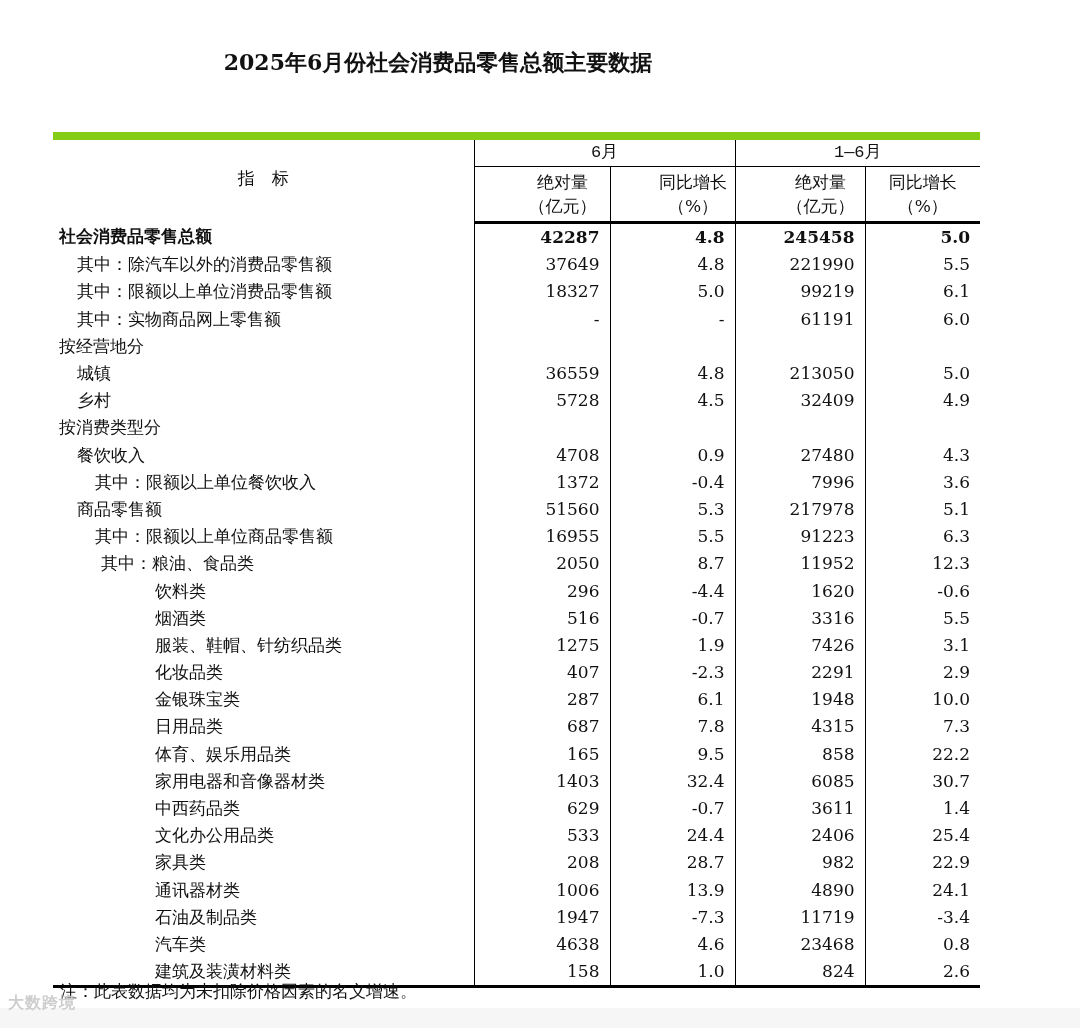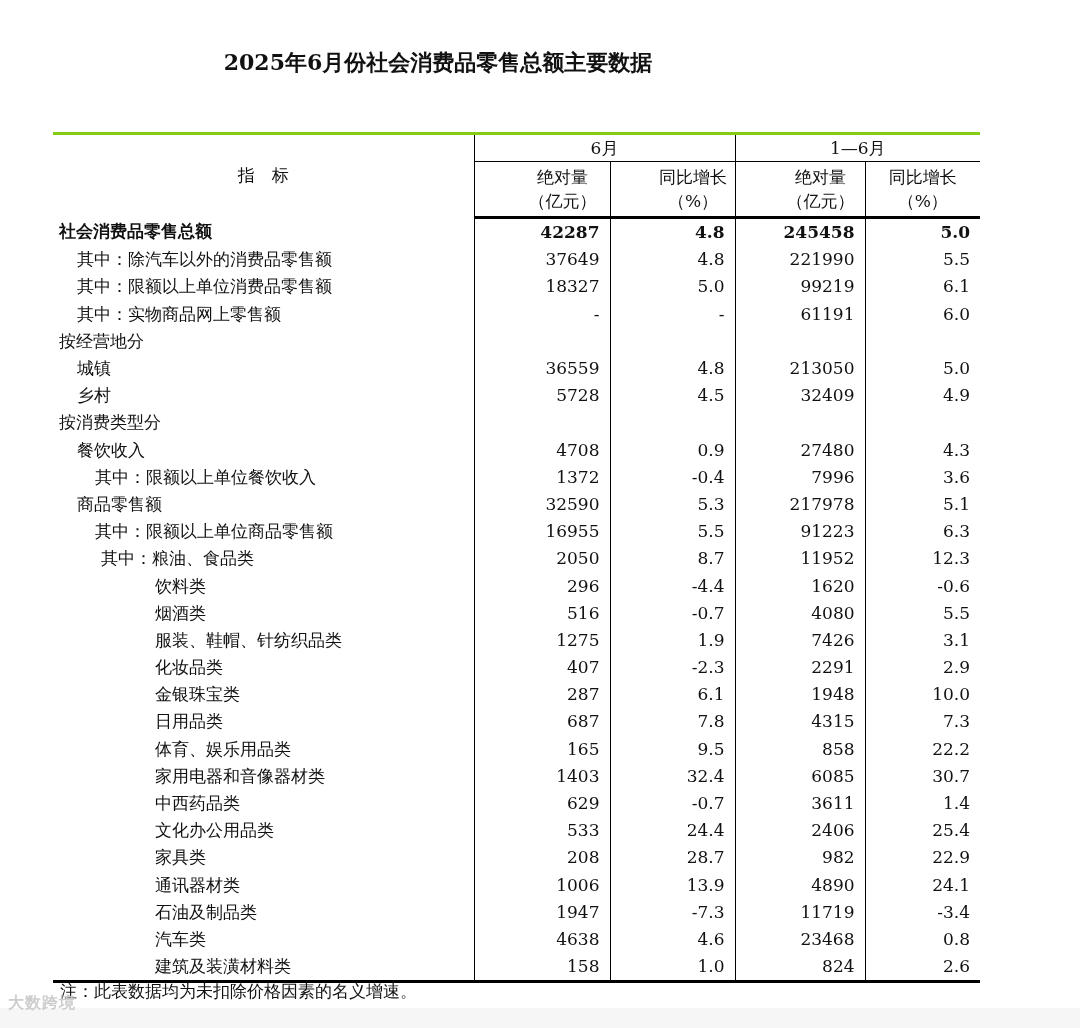--- a/index.html
+++ b/index.html
@@ -7,21 +7,21 @@
     width: 1080px; height: 1028px; background: #ffffff; position: relative; overflow: hidden;
     font-family: "DejaVu Serif", "Liberation Serif", serif; color: #111;
   }
   .title {
     position: absolute; top: 48px; left: 0; width: 876px; text-align: center;
     font-size: 22px; font-weight: bold; letter-spacing: 0px;
   }
   .tbl-wrap { position: absolute; left: 53px; top: 132px; width: 927px; }
   table { border-collapse: collapse; width: 927px; table-layout: fixed; }
   col.c0 { width: 421px; } col.c1 { width: 136px; } col.c2 { width: 125px; } col.c3 { width: 130px; } col.c4 { width: 115px; }
-  thead tr.h1 th { border-top: 3px solid #84cc16; }
+  thead tr.h1 th { border-top: 8px solid #84cc16; font-family: Liberation Mono, monospace; }
   th { font-weight: normal; font-size: 17px; text-align: center; padding: 0; line-height: 24px; }
   th.ind { vertical-align: top; padding-top: 28px; border-right: 1.5px solid #000; }
   th.grp { border-bottom: 1.5px solid #000; height: 26px; }
   th.grp.g1 { border-right: 1.5px solid #000; }
   th.sub { height: 54px; vertical-align: middle; }
   th.sub.b { border-right: 1.5px solid #000; padding-left: 41px; }
   thead tr.h2 th { border-bottom: 3px solid #000; }
   td { font-size: 17px; height: 27.2px; padding: 0; line-height: 27px; white-space: nowrap; }
   td.lbl { border-right: 1.5px solid #000; padding-left: 6px; }
   td.num { text-align: right; padding-right: 10px; border-right: 1.5px solid #000; }
@@ -145,21 +145,21 @@
         </tr>
         <tr>
           <td class="lbl ind2">其中：限额以上单位餐饮收入</td>
           <td class="num">1372</td>
           <td class="num">-0.4</td>
           <td class="num">7996</td>
           <td class="num last">3.6</td>
         </tr>
         <tr>
           <td class="lbl ind1">商品零售额</td>
-          <td class="num">32590</td>
+          <td class="num">51560</td>
           <td class="num">5.3</td>
           <td class="num">217978</td>
           <td class="num last">5.1</td>
         </tr>
         <tr>
           <td class="lbl ind2">其中：限额以上单位商品零售额</td>
           <td class="num">16955</td>
           <td class="num">5.5</td>
           <td class="num">91223</td>
           <td class="num last">6.3</td>
@@ -175,21 +175,21 @@
           <td class="lbl ind4">饮料类</td>
           <td class="num">296</td>
           <td class="num">-4.4</td>
           <td class="num">1620</td>
           <td class="num last">-0.6</td>
         </tr>
         <tr>
           <td class="lbl ind4">烟酒类</td>
           <td class="num">516</td>
           <td class="num">-0.7</td>
-          <td class="num">4080</td>
+          <td class="num">3316</td>
           <td class="num last">5.5</td>
         </tr>
         <tr>
           <td class="lbl ind4">服装、鞋帽、针纺织品类</td>
           <td class="num">1275</td>
           <td class="num">1.9</td>
           <td class="num">7426</td>
           <td class="num last">3.1</td>
         </tr>
         <tr>

